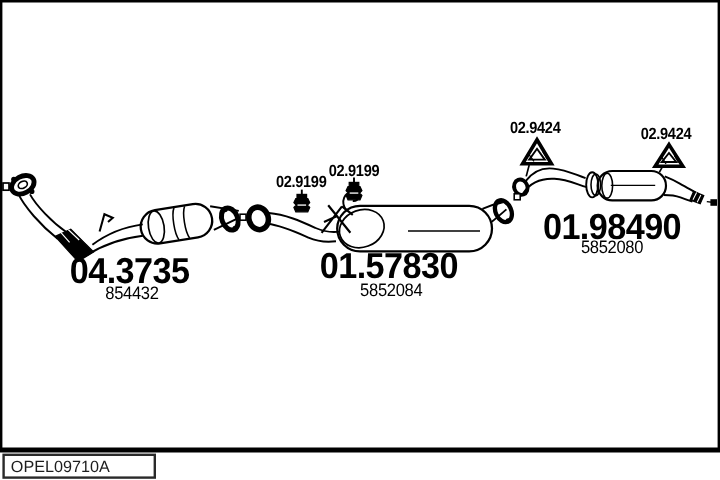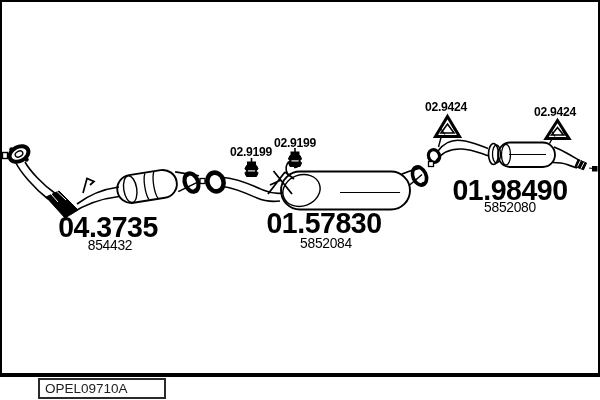--- a/index.html
+++ b/index.html
@@ -2,21 +2,21 @@
 <html><head>
 <meta charset="utf-8">
 <style>
   html,body{margin:0;padding:0;background:#e8e8e8;}
   .stage{position:relative;width:600px;height:400px;background:#ffffff;overflow:hidden;
          font-family:"Liberation Sans",sans-serif;}
   .frame{position:absolute;left:0;top:0;width:600px;height:377px;box-sizing:border-box;
          border:2px solid #000;border-bottom-width:4px;background:#fff;}
   .code-box{position:absolute;left:2px;top:378px;width:128px;height:21px;box-sizing:border-box;
          border:2px solid #2a2a2a;background:#fff;line-height:17px;padding-left:5px;
-         font-size:13.5px;color:#1d1d1d;white-space:nowrap;margin-left:36px;}
+         font-size:13.5px;color:#1d1d1d;white-space:nowrap;}
   svg.art{position:absolute;left:0;top:0;}
   .lbl{position:absolute;color:#000;white-space:nowrap;line-height:1;}
   .lbl-big{font-weight:700;font-size:30px;letter-spacing:-0.5px;
            transform:translateX(-50%) scaleX(0.95);}
   .lbl-oe{font-weight:400;font-size:15px;letter-spacing:-0.3px;
           transform:translateX(-50%) scaleX(0.92);}
   .lbl-mount{font-weight:700;font-size:13.5px;letter-spacing:-0.3px;
              transform:translateX(-50%) scaleX(0.9);}
 </style>
 </head>

